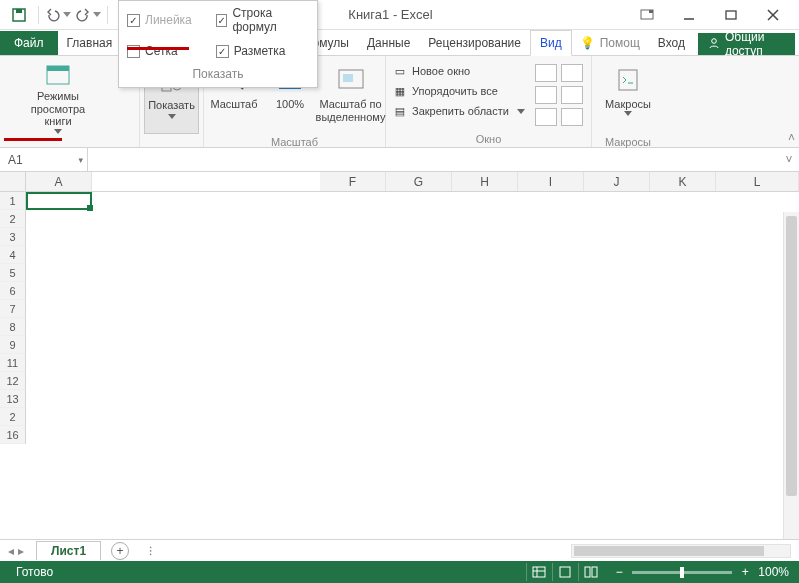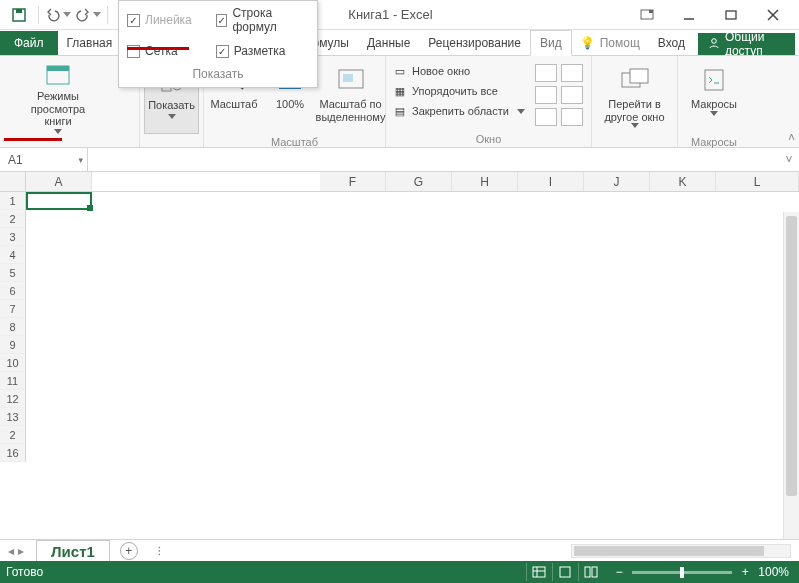--- a/index.html
+++ b/index.html
@@ -11,21 +11,21 @@
   .qat .qbtn { width: 26px; height: 24px; display: flex; align-items: center; justify-content: center; position: relative; }
   .qat .sep { width:1px; height:18px; background:#ddd; margin:0 2px;}
   .title-center { flex: 1; text-align: center; font-size: 13px; color:#555;}
   .winbtns { display:flex; gap:18px; padding-right:14px; align-items:center;}
   .winbtn { width:24px; height:24px; display:flex; align-items:center; justify-content:center;}
 
   
   .tabsrow { height: 26px; display:flex; align-items:flex-end; background:#fff; border-bottom:1px solid #d4d4d4;}
   .tab { padding:5px 9px 5px 9px; font-size:12px; color:#444; cursor:pointer;margin-top:20px;}
   .tab.file { background:#217346; color:#fff; font-weight:400; padding:5px 14px;}
-  .tab.active { border:1px solid #d4d4d4; border-bottom:1px solid #fff; background:#fff; color:#737373; position:relative; top:1px;}
+  .tab.active { border:1px solid #d4d4d4; border-bottom:1px solid #fff; background:#fff; color:#1d4ed8; position:relative; top:1px;}
   .spacer { flex:1;}
   .search-tab { display:flex; align-items:center; gap:4px; color:#888;}
   .share-btn { background:#217346; color:#fff; display:flex; align-items:center; gap:5px; padding:3px 10px; margin-left:4px; margin-right:4px; height:22px;}
 
   
   .ribbon { height:92px; background:#f7f7f7; border-bottom:1px solid #d4d4d4; display:flex; position:relative;}
   .group { border-right:1px solid #e3e3e3; display:flex; flex-direction:column; justify-content:space-between; padding:4px 4px 0 4px;}
   .group .buttons{ display:flex; gap:4px; align-items:flex-start; flex:1;}
   .bigbtn { display:flex; flex-direction:column; align-items:center; justify-content:flex-start; padding:2px 6px 0 6px; min-width:52px; text-align:center; line-height:1.15; height:74px;}
   .bigbtn .ico { height:36px; display:flex; align-items:center; justify-content:center;}
@@ -67,29 +67,29 @@
   .row { display:flex; height:18px;}
   .rh { width:26px; border-right:1px solid #d4d4d4; border-bottom:1px solid #eee; background:#f3f3f3; text-align:center; font-size:11px; color:#555; line-height:18px;}
   .sel-cell { position:absolute; left:26px; top:0; width:66px; height:18px; border:2px solid #1a7a46; pointer-events:none;}
   .sel-handle{ position:absolute; width:6px; height:6px; background:#1a7a46; right:-3px; bottom:-3px;}
   .vscroll { position:absolute; right:0; top:20px; bottom:0; width:16px; background:#f3f3f3; border-left:1px solid #e3e3e3;}
   .vthumb{ position:absolute; left:2px; right:2px; top:4px; height:280px; background:#cfcfcf; border-radius:2px;}
 
   
   .sheetrow { position:absolute; left:0; right:0; bottom:22px; height:22px; border-top:1px solid #d4d4d4; background:#fff; display:flex; align-items:center;}
   .sheet-nav{ display:flex; gap:4px; padding:0 8px; color:#888;}
-  .sheet-tab{ border:1px solid #c8c8c8; border-bottom:none; padding:2px 14px; font-size:15px; background:#fff; margin-left:4px; font-weight:600; color:#2a6b3f;}
+  .sheet-tab{ border:1px solid #c8c8c8; border-bottom:none; padding:2px 14px; font-size:12px; background:#fff; margin-left:4px; font-weight:600; color:#2a6b3f;}
   .sheet-add{ margin-left:10px; width:18px; height:18px; border:1px solid #aaa; border-radius:50%; display:flex; align-items:center; justify-content:center; color:#555;}
   .hscroll{ flex:1; margin:0 8px 0 30px; height:14px; background:#f3f3f3; border:1px solid #e3e3e3; position:relative; max-width:220px; margin-left:auto;}
   .hthumb{ position:absolute; left:2px; top:1px; bottom:1px; width:190px; background:#cfcfcf;}
   .sheet-dots{ color:#888; margin-left:20px;}
 
   
   .status { position:absolute; left:0; right:0; bottom:0; height:22px; background:#217346; color:#fff; display:flex; align-items:center; font-size:12px;}
-  .status .ready{ padding-left:6px; flex:0 0 auto;}
+  .status .ready{ padding-left:16px; flex:0 0 auto;}
   .status .flex{flex:1;}
   .viewbtns{ display:flex; gap:2px; margin-right:10px;}
   .viewbtn{ width:24px; height:18px; display:flex; align-items:center; justify-content:center; border-left:1px solid rgba(255,255,255,0.25);}
   .zoom{ display:flex; align-items:center; gap:6px; margin-right:10px;}
   .ztrack{ width:100px; height:3px; background:rgba(255,255,255,0.5); position:relative;}
   .zthumb{ position:absolute; left:48px; top:-4px; width:4px; height:11px; background:#fff;}
   .zbtn{ width:14px; text-align:center;}
   .tri{ display:inline-block; width:0; height:0;}
   .tri-down{ border-left:4px solid transparent; border-right:4px solid transparent; border-top:5px solid #666;}
 </style>
@@ -277,36 +277,20 @@
           </div>
         <div class="row">
             <div class="mini"></div>
             <div class="mini"></div>
           </div>
       </div>
     </div>
     <div class="group-label">Окно</div>
   </div>
 
-  <div class="group" style="width:86px">
-    <div class="buttons">
-      <div class="bigbtn" style="width:78px">
-        <div class="ico">
-            <svg width="30" height="26">
-              <rect x="2" y="6" width="18" height="14" fill="none" stroke="#888"></rect>
-              <rect x="10" y="2" width="18" height="14" fill="#fff" stroke="#888"></rect>
-            </svg>
-          </div>
-        <div class="lbl" style="white-space:pre-line">Перейти в
-другое окно</div>
-        <span class="tri tri-down"></span>
-      </div>
-    </div>
-    <div class="group-label"></div>
-  </div>
 
   <div class="group" style="width:72px;border-right:none">
     <div class="buttons">
       <div class="bigbtn" style="width:64px">
         <div class="ico">
             <svg width="26" height="26">
               <rect x="4" y="3" width="18" height="20" fill="none" stroke="#888"></rect>
               <polyline points="8,10 11,13 8,16" fill="none" stroke="#3a8"></polyline>
               <line x1="13" y1="16" x2="18" y2="16" stroke="#3a8"></line>
             </svg>
@@ -390,23 +374,20 @@
     <div class="row">
         <div class="rh">7</div>
       </div>
     <div class="row">
         <div class="rh">8</div>
       </div>
     <div class="row">
         <div class="rh">9</div>
       </div>
     <div class="row">
-        <div class="rh">10</div>
-      </div>
-    <div class="row">
         <div class="rh">11</div>
       </div>
     <div class="row">
         <div class="rh">12</div>
       </div>
     <div class="row">
         <div class="rh">13</div>
       </div>
     <div class="row">
         <div class="rh">2</div>

